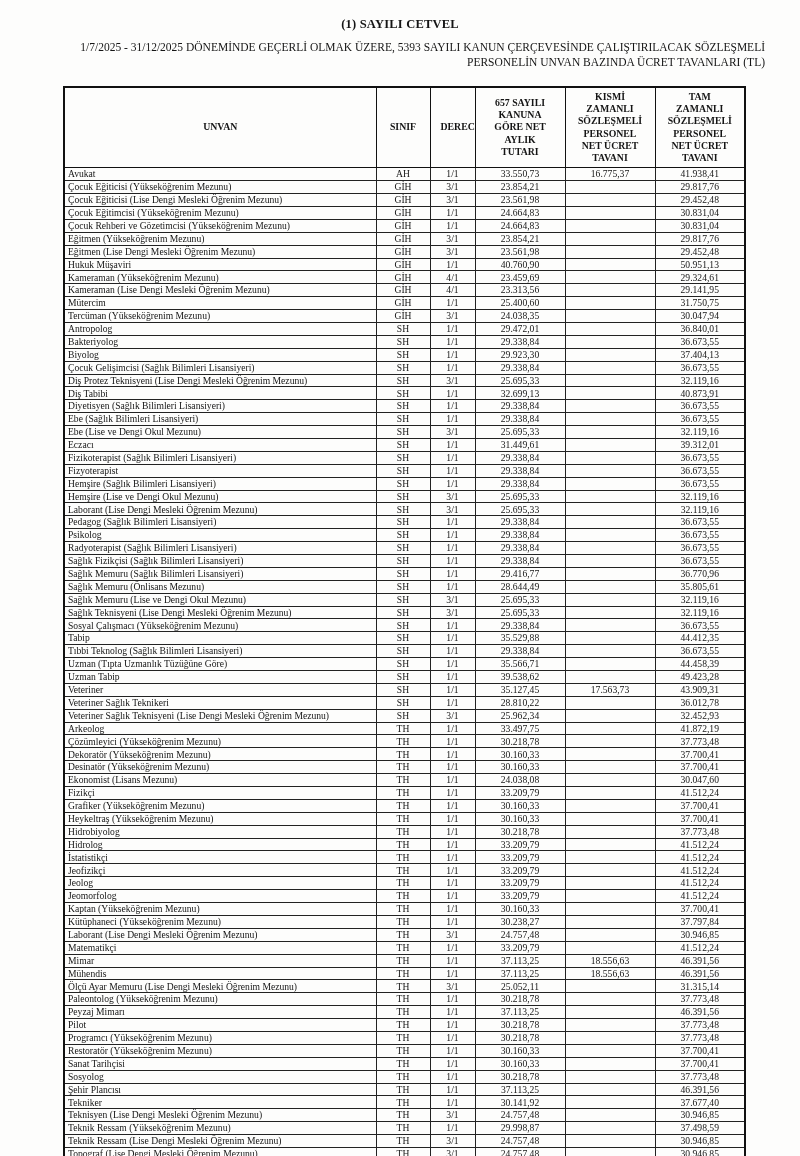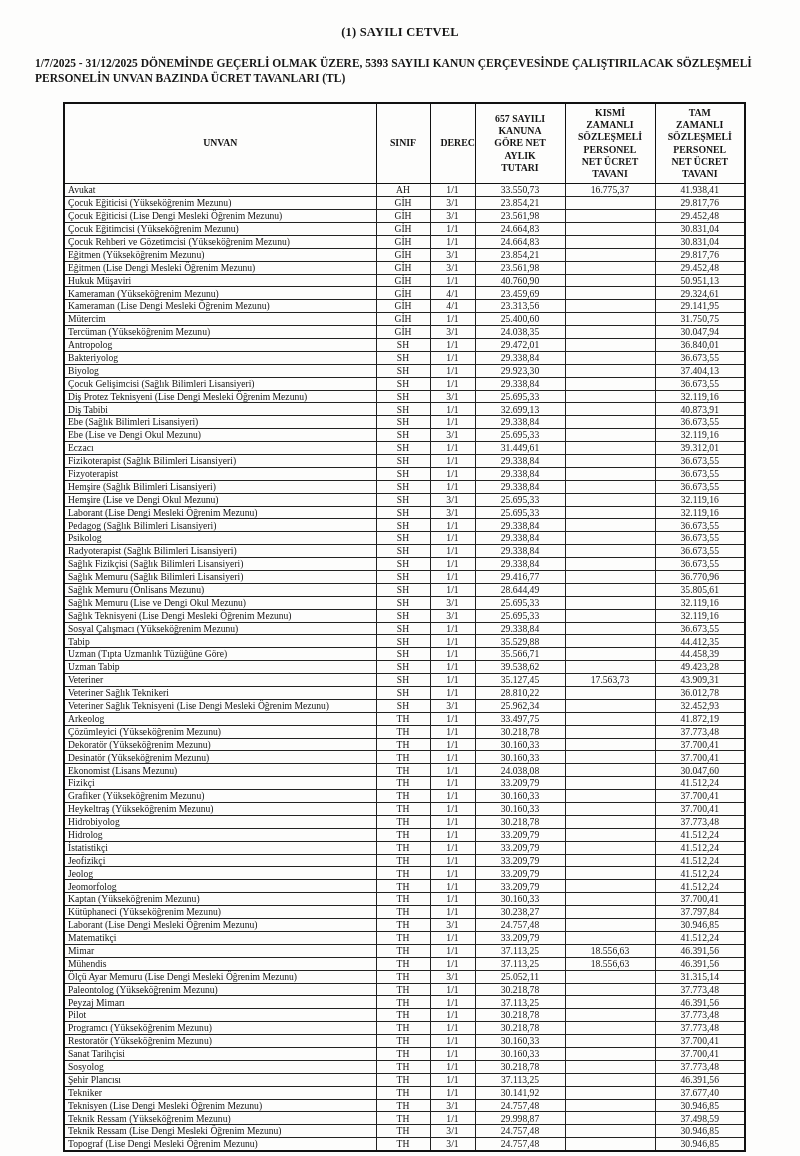--- a/index.html
+++ b/index.html
@@ -19,25 +19,25 @@
     height: 1156px;
     background: #fdfdfc;
     overflow: hidden;
   }
   .doc-title {
     text-align: center;
     font-weight: bold;
     font-size: 12.5px;
     letter-spacing: 0.2px;
     padding-top: 9px;
-    margin: 16px;
+    margin: 8px;
   }
   .doc-subtitle {
-    text-align: left;
-    font-weight: bold;
+    text-align: right;
+    font-weight: normal;
     font-size: 11.5px;
     line-height: 1.3;
     margin: 7px auto 16px;
     width: 730px;
   }
   table.cetvel {
     border-collapse: collapse;
     table-layout: fixed;
     width: 681px;
     margin: 8px 0 0 63px;
@@ -237,20 +237,28 @@
         </tr>
         <tr>
           <td class="unvan">Diş Tabibi</td>
           <td class="num">SH</td>
           <td class="num">1/1</td>
           <td class="num">32.699,13</td>
           <td class="num"></td>
           <td class="num">40.873,91</td>
         </tr>
         <tr>
+          <td class="unvan">Diyetisyen (Sağlık Bilimleri Lisansiyeri)</td>
+          <td class="num">SH</td>
+          <td class="num">1/1</td>
+          <td class="num">29.338,84</td>
+          <td class="num"></td>
+          <td class="num">36.673,55</td>
+        </tr>
+        <tr>
           <td class="unvan">Ebe (Sağlık Bilimleri Lisansiyeri)</td>
           <td class="num">SH</td>
           <td class="num">1/1</td>
           <td class="num">29.338,84</td>
           <td class="num"></td>
           <td class="num">36.673,55</td>
         </tr>
         <tr>
           <td class="unvan">Ebe (Lise ve Dengi Okul Mezunu)</td>
           <td class="num">SH</td>
@@ -379,20 +387,28 @@
           <td class="num"></td>
           <td class="num">36.673,55</td>
         </tr>
         <tr>
           <td class="unvan">Tabip</td>
           <td class="num">SH</td>
           <td class="num">1/1</td>
           <td class="num">35.529,88</td>
           <td class="num"></td>
           <td class="num">44.412,35</td>
+        </tr>
+        <tr>
+          <td class="unvan">Tıbbi Teknolog (Sağlık Bilimleri Lisansiyeri)</td>
+          <td class="num">SH</td>
+          <td class="num">1/1</td>
+          <td class="num">29.338,84</td>
+          <td class="num"></td>
+          <td class="num">36.673,55</td>
         </tr>
         <tr>
           <td class="unvan">Uzman (Tıpta Uzmanlık Tüzüğüne Göre)</td>
           <td class="num">SH</td>
           <td class="num">1/1</td>
           <td class="num">35.566,71</td>
           <td class="num"></td>
           <td class="num">44.458,39</td>
         </tr>
         <tr>

